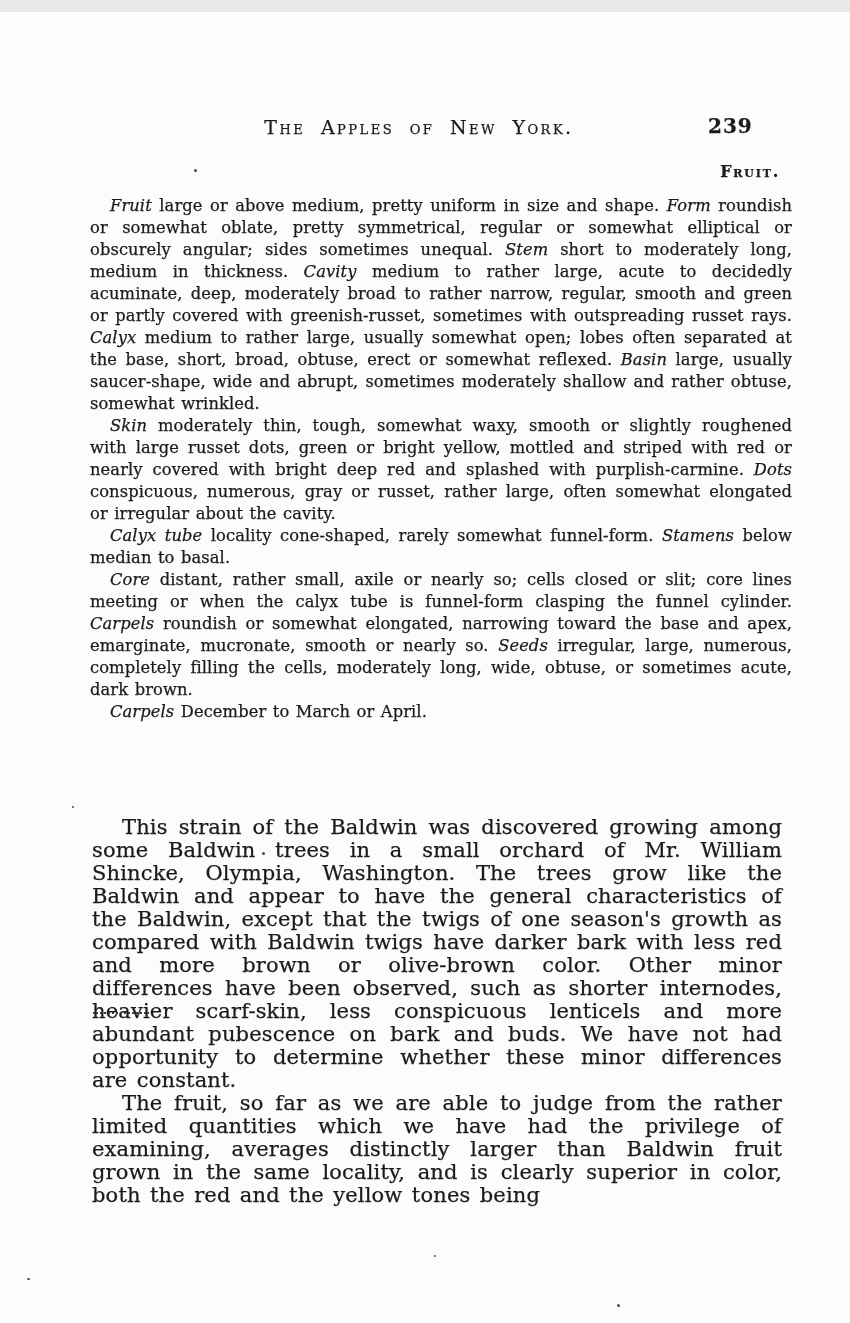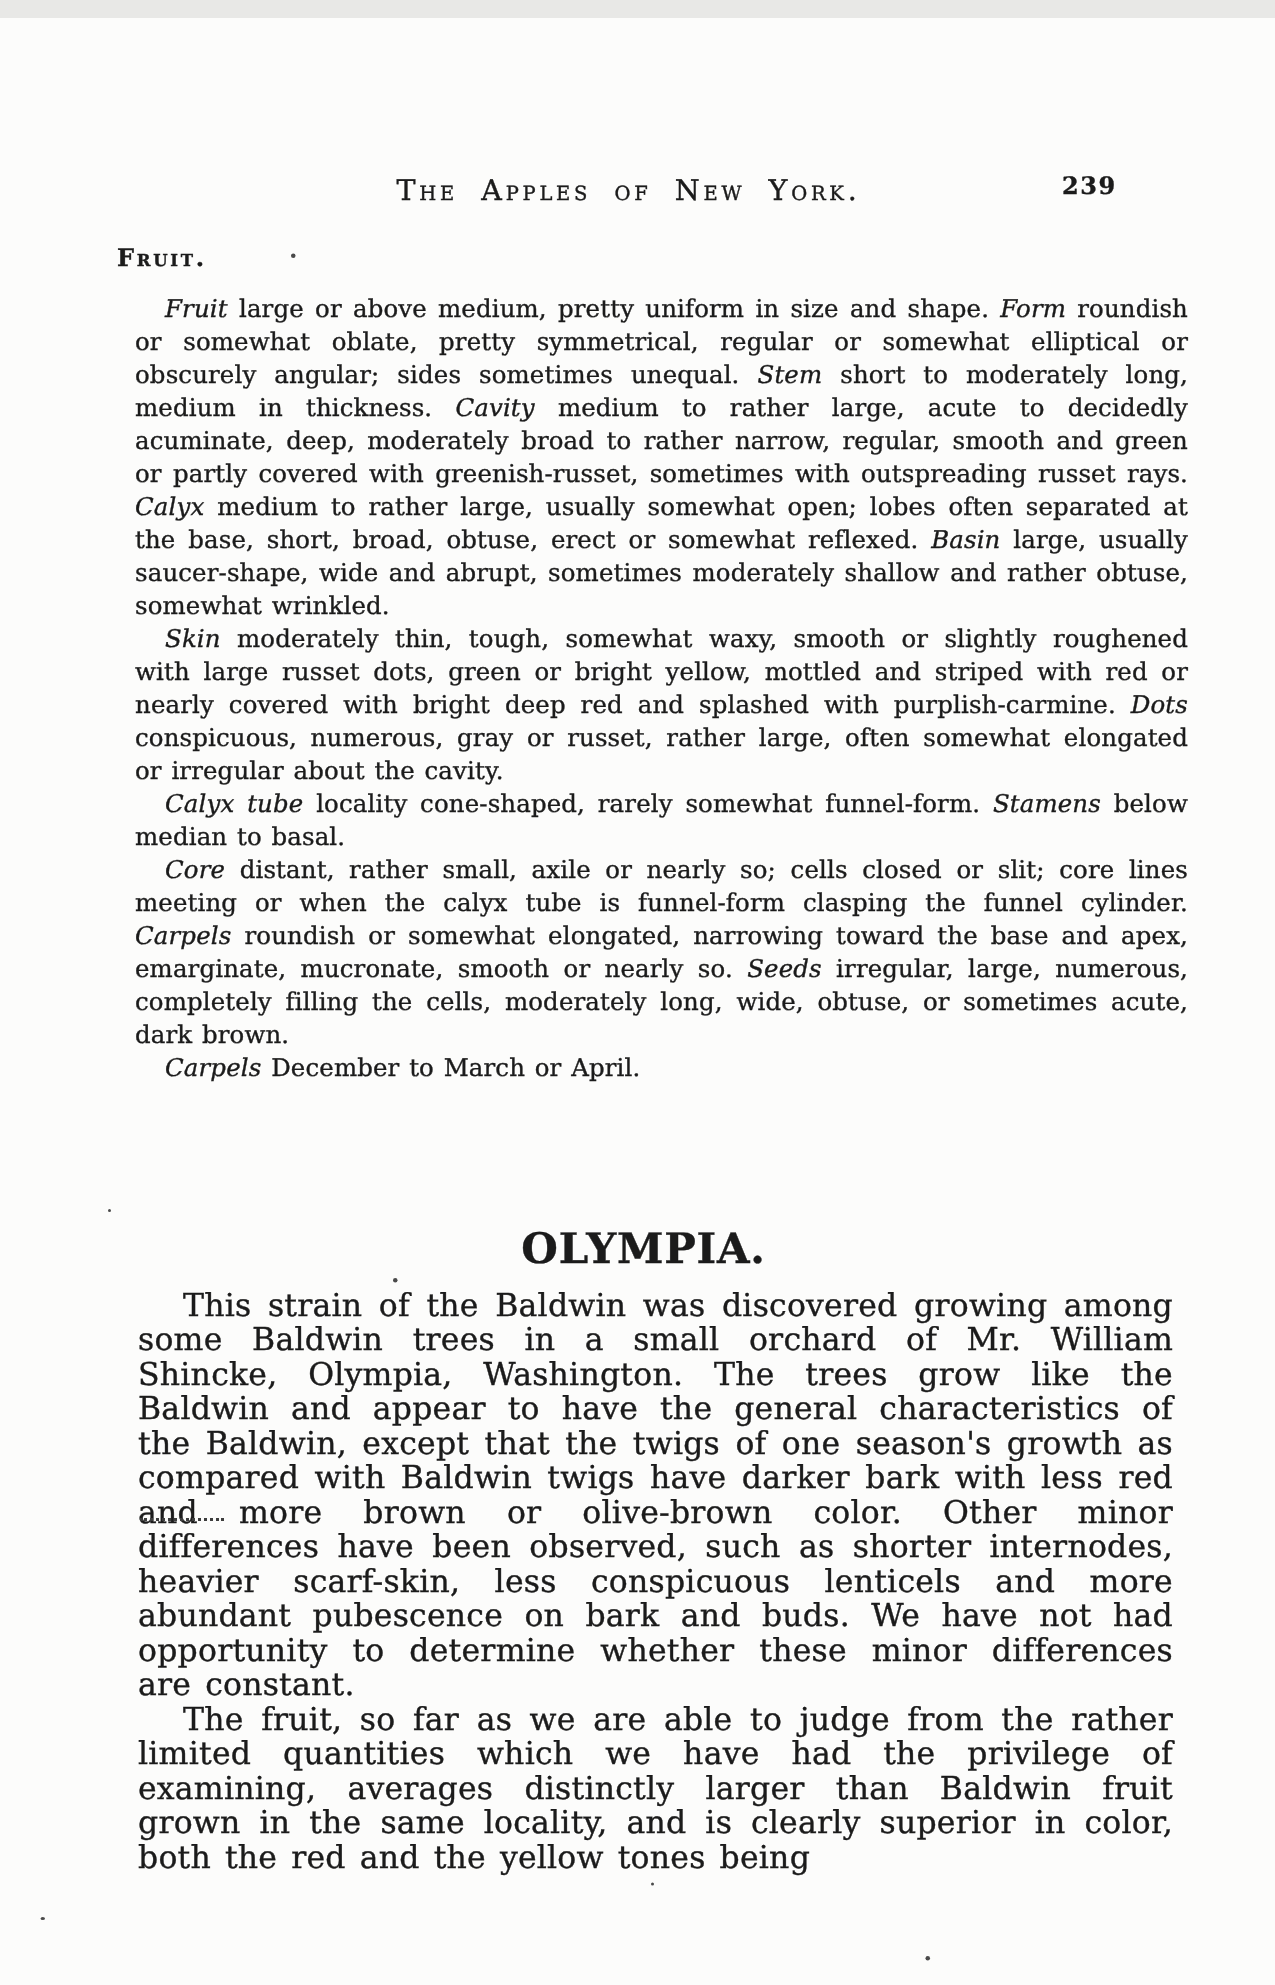--- a/index.html
+++ b/index.html
@@ -24,32 +24,32 @@
     position:absolute;top:104px;left:0;width:838px;height:30px;
     text-align:center;
   }
   .running-head .title{
     font-variant:small-caps;
     font-size:19px;letter-spacing:2.5px;word-spacing:7px;
     white-space:nowrap;
   }
   .running-head .folio{
     position:absolute;top:-2px;left:708px;
-    font-size:16px;letter-spacing:1px;font-weight:600;
+    font-size:20px;letter-spacing:1px;font-weight:600;
     font-variant:normal;
   }
 
   
   .fruit-section{
     position:absolute;top:150px;left:90px;width:702px;
   }
   .fruit-heading{
     font-variant:small-caps;
     font-size:16px;letter-spacing:1.8px;
-    text-align:left;
+    text-align:right;
     margin:0 0 14px 0;
     transform:translateX(-12px);
   }
   .fruit-body p.para{
     margin:0;
     font-size:16.3px;line-height:22px;
     text-align:justify;text-align-last:left;
     text-indent:20px;
     word-spacing:1.2px;letter-spacing:0.1px;
   }
@@ -102,21 +102,20 @@
     <div class="fruit-body">
         <p class="para"><span class="lead-it">Fruit</span><span> large or above medium, pretty uniform in size and shape. </span><span class="lead-it">Form</span><span> roundish or somewhat oblate, pretty symmetrical, regular or somewhat elliptical or obscurely angular; sides sometimes unequal. </span><span class="lead-it">Stem</span><span> short to moderately long, medium in thickness. </span><span class="lead-it">Cavity</span><span> medium to rather large, acute to decidedly acuminate, deep, moderately broad to rather narrow, regular, smooth and green or partly covered with greenish-russet, sometimes with outspreading russet rays. </span><span class="lead-it">Calyx</span><span> medium to rather large, usually somewhat open; lobes often separated at the base, short, broad, obtuse, erect or somewhat reflexed. </span><span class="lead-it">Basin</span><span> large, usually saucer-shape, wide and abrupt, sometimes moderately shallow and rather obtuse, somewhat wrinkled.</span></p>
         <p class="para"><span class="lead-it">Skin</span><span> moderately thin, tough, somewhat waxy, smooth or slightly roughened with large russet dots, green or bright yellow, mottled and striped with red or nearly covered with bright deep red and splashed with purplish-carmine. </span><span class="lead-it">Dots</span><span> conspicuous, numerous, gray or russet, rather large, often somewhat elongated or irregular about the cavity.</span></p>
         <p class="para"><span class="lead-it">Calyx tube</span><span> locality cone-shaped, rarely somewhat funnel-form. </span><span class="lead-it">Stamens</span><span> below median to basal.</span></p>
         <p class="para"><span class="lead-it">Core</span><span> distant, rather small, axile or nearly so; cells closed or slit; core lines meeting or when the calyx tube is funnel-form clasping the funnel cylinder. </span><span class="lead-it">Carpels</span><span> roundish or somewhat elongated, narrowing toward the base and apex, emarginate, mucronate, smooth or nearly so. </span><span class="lead-it">Seeds</span><span> irregular, large, numerous, completely filling the cells, moderately long, wide, obtuse, or sometimes acute, dark brown.</span></p>
         <p class="para"><span class="lead-it">Carpels</span><span> December to March or April.</span></p>
       </div>
   </div>
 
   <div class="olympia-section">
-    <h2 class="olympia-heading">OLYMPIA.</h2>
     <div class="olympia-body">
         <p class="para"><span>This strain of the Baldwin was discovered growing among some Baldwin trees in a small orchard of Mr. William Shincke, Olympia, Washington.  The trees grow like the Baldwin and appear to have the general characteristics of the Baldwin, except that the twigs of one season's growth as compared with Baldwin twigs have darker bark with less red and more brown or olive-brown color.  Other minor differences have been observed, such as shorter internodes, heavier scarf-skin, less conspicuous lenticels and more abundant pubescence on bark and buds.  We have not had opportunity to determine whether these minor differences are constant.</span></p>
         <p class="para"><span>The fruit, so far as we are able to judge from the rather limited quantities which we have had the privilege of examining, averages distinctly larger than Baldwin fruit grown in the same locality, and is clearly superior in color, both the red and the yellow tones being</span></p>
       </div>
   </div>
 
   <span class="speck s1"></span>
   <span class="speck s2"></span>
   <span class="speck s3"></span>
   <span class="speck s4"></span>

